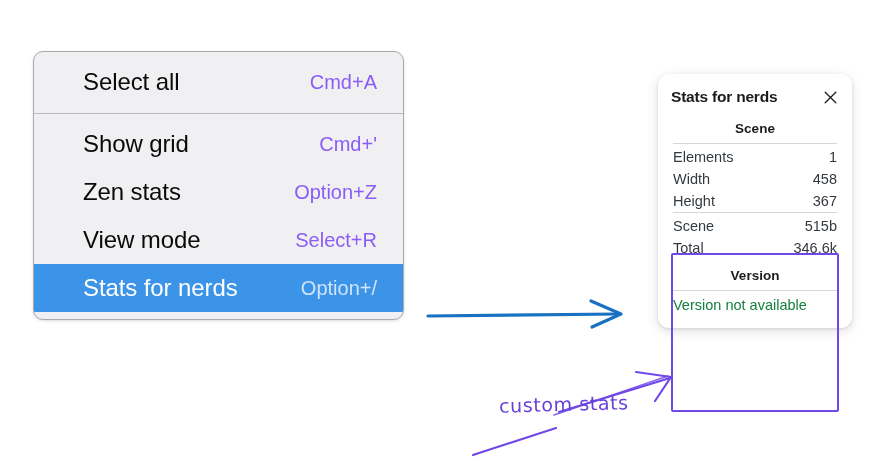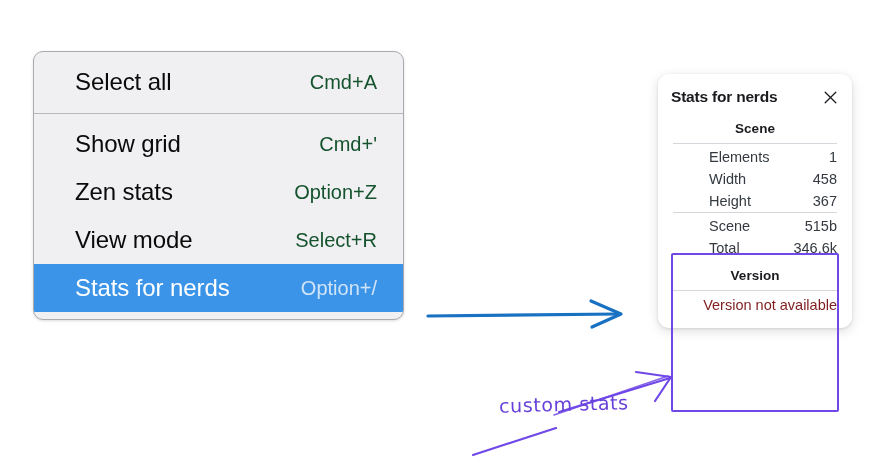--- a/index.html
+++ b/index.html
@@ -42,24 +42,25 @@
     height: 48px;
     padding: 0 26px 0 41px;
     box-sizing: border-box;
     cursor: default;
   }
   .menu-item .mi-label {
     font-size: 24px;
     color: #0a0a0a;
     letter-spacing: -0.1px;
     white-space: nowrap;
+    margin-left: 8px;
   }
   .menu-item .mi-shortcut {
     font-size: 20px;
-    color: #14532d;
+    color: #8b5cf6;
     white-space: nowrap;
   }
   .menu-item.selected {
     background: #3c94e8;
   }
   .menu-item.selected .mi-label { color: #ffffff; }
   .menu-item.selected .mi-shortcut { color: #cfe4f8; }
 
   
   #stats-panel {
@@ -108,29 +109,27 @@
     margin: 0 2px 2px 2px;
   }
   .stat-row {
     display: flex;
     align-items: flex-end;
     justify-content: space-between;
     font-size: 14.5px;
     color: #343a40;
     padding: 3px 2px;
     white-space: nowrap;
-    margin-left: 36px;
   }
   .stat-row .sv { text-align: right; }
   .note-row {
     font-size: 14.5px;
-    color: #7f1d1d;
+    color: #15803d;
     padding: 4px 2px 2px 2px;
     white-space: nowrap;
-    text-align: right;
   }
 
   
   #highlight-box {
     position: absolute;
     left: 671px;
     top: 253px;
     width: 168px;
     height: 159px;
     border: 2px solid #7048e8;

